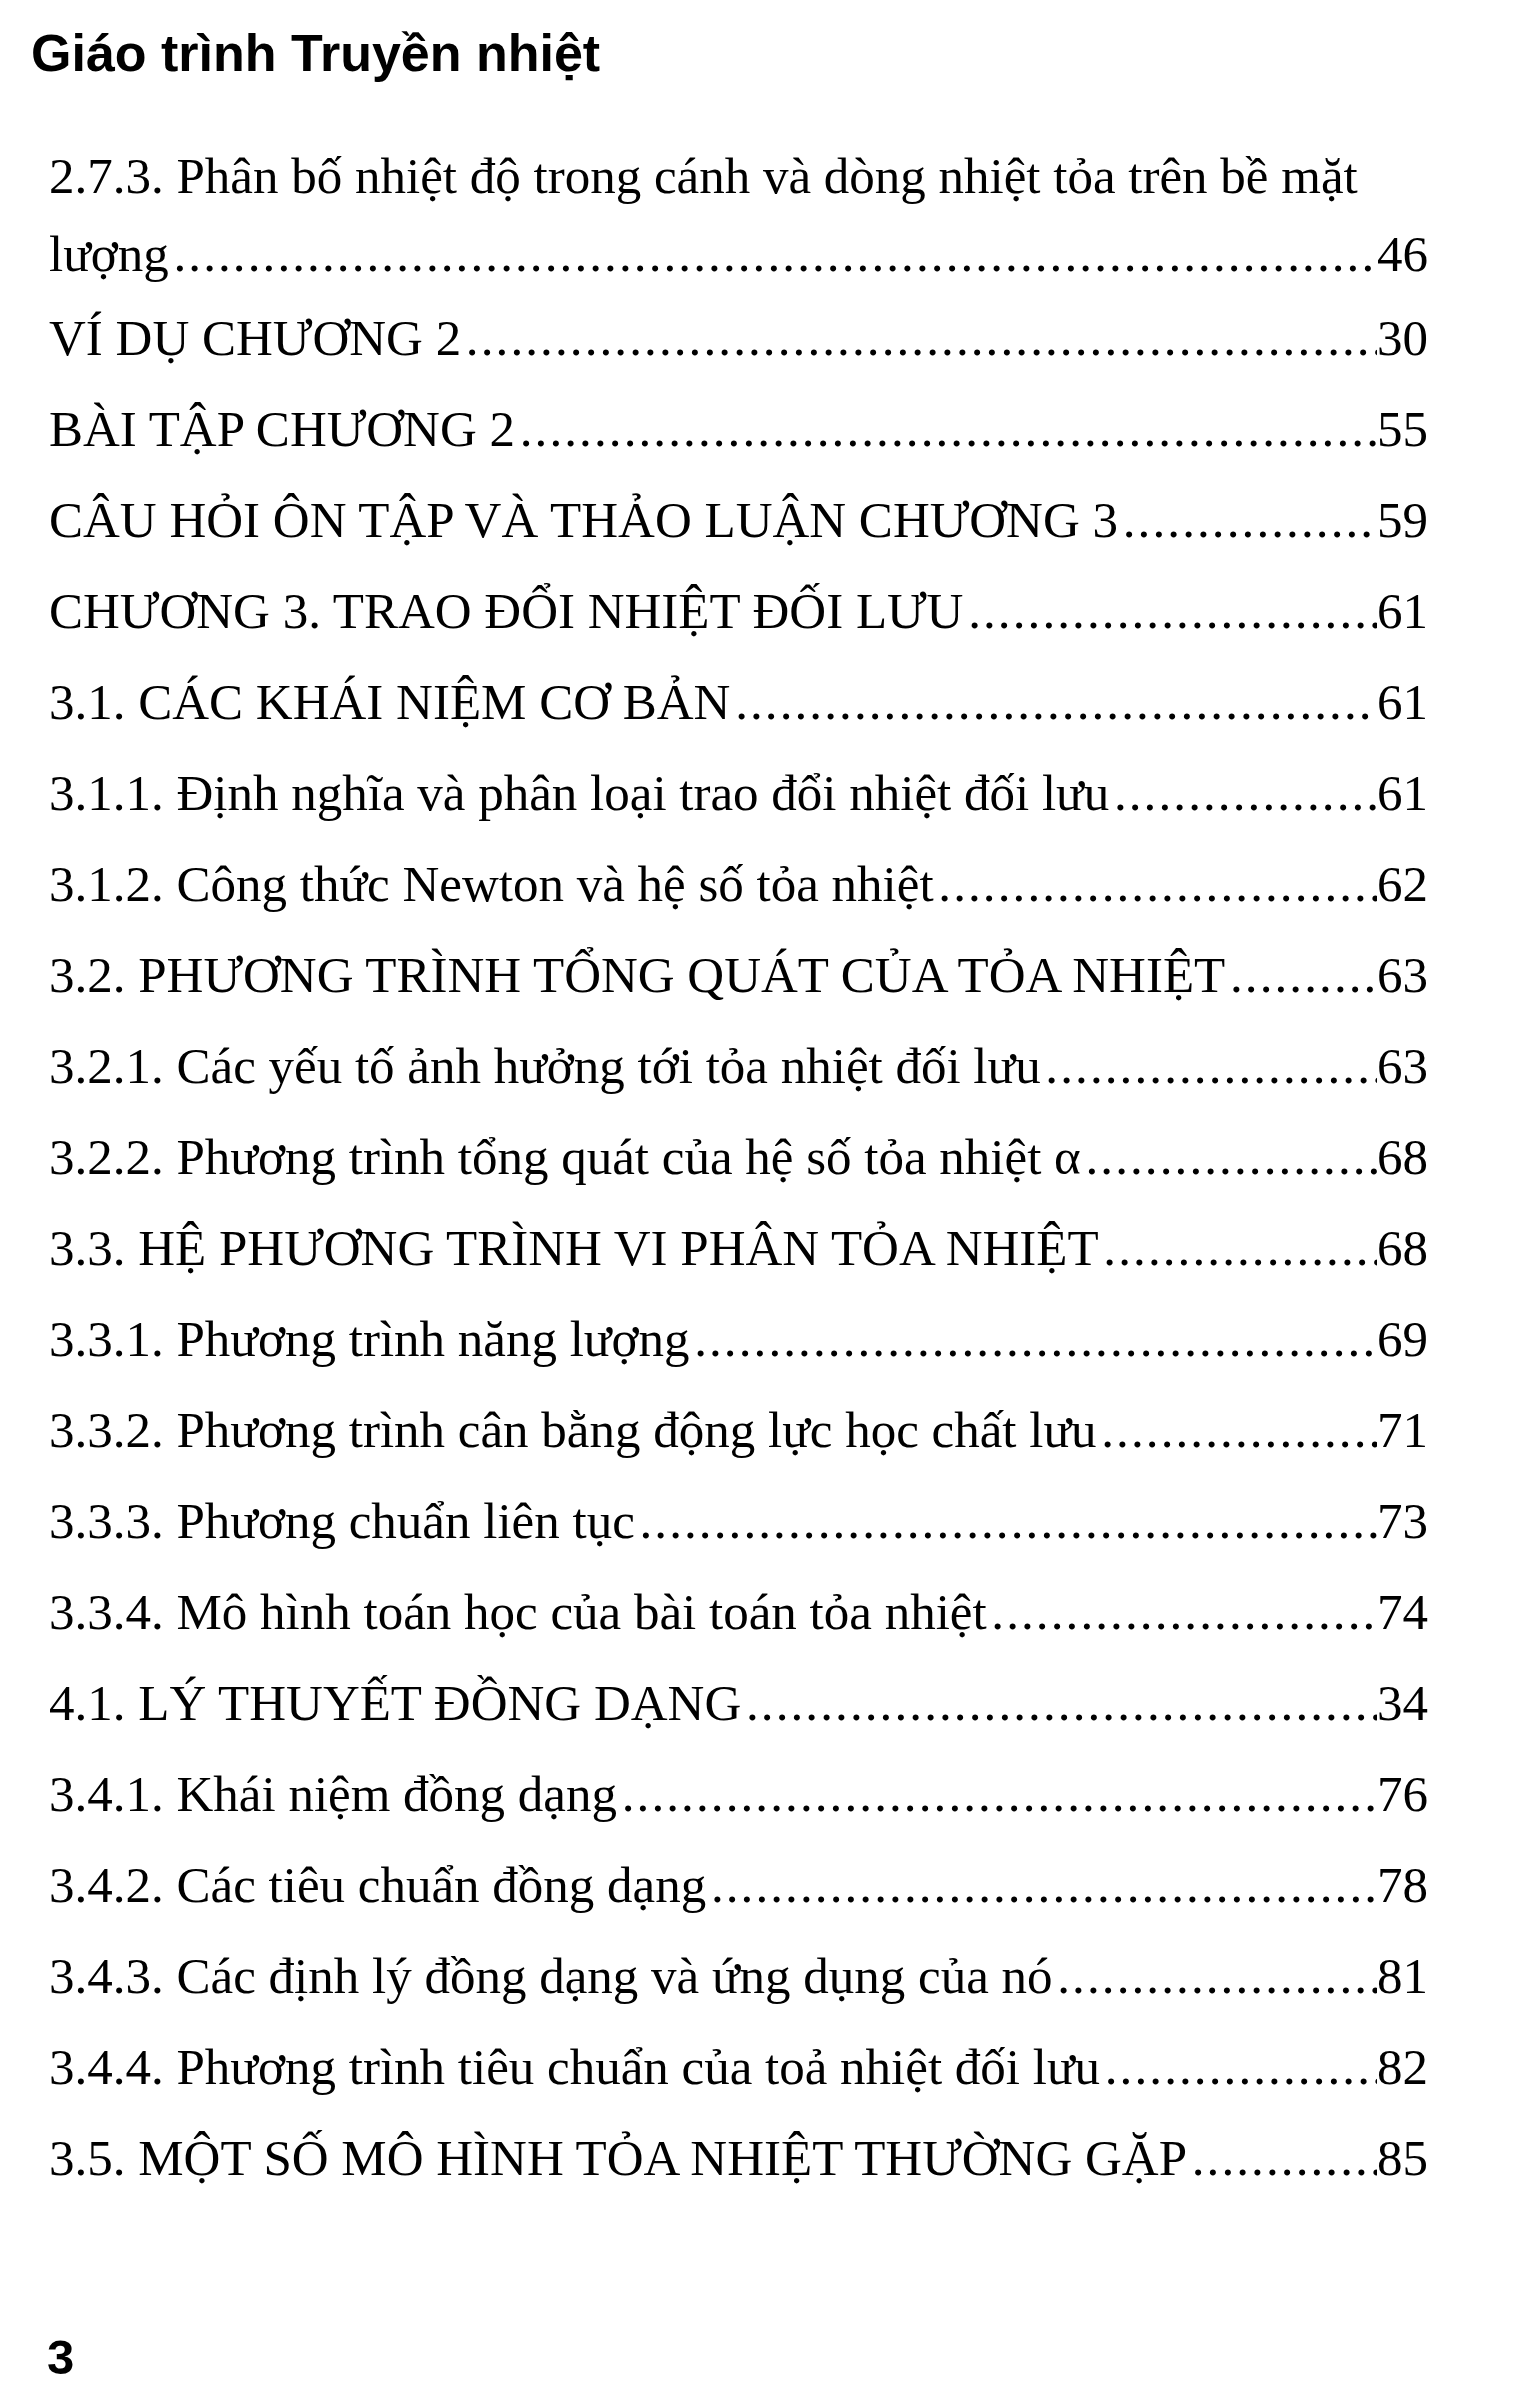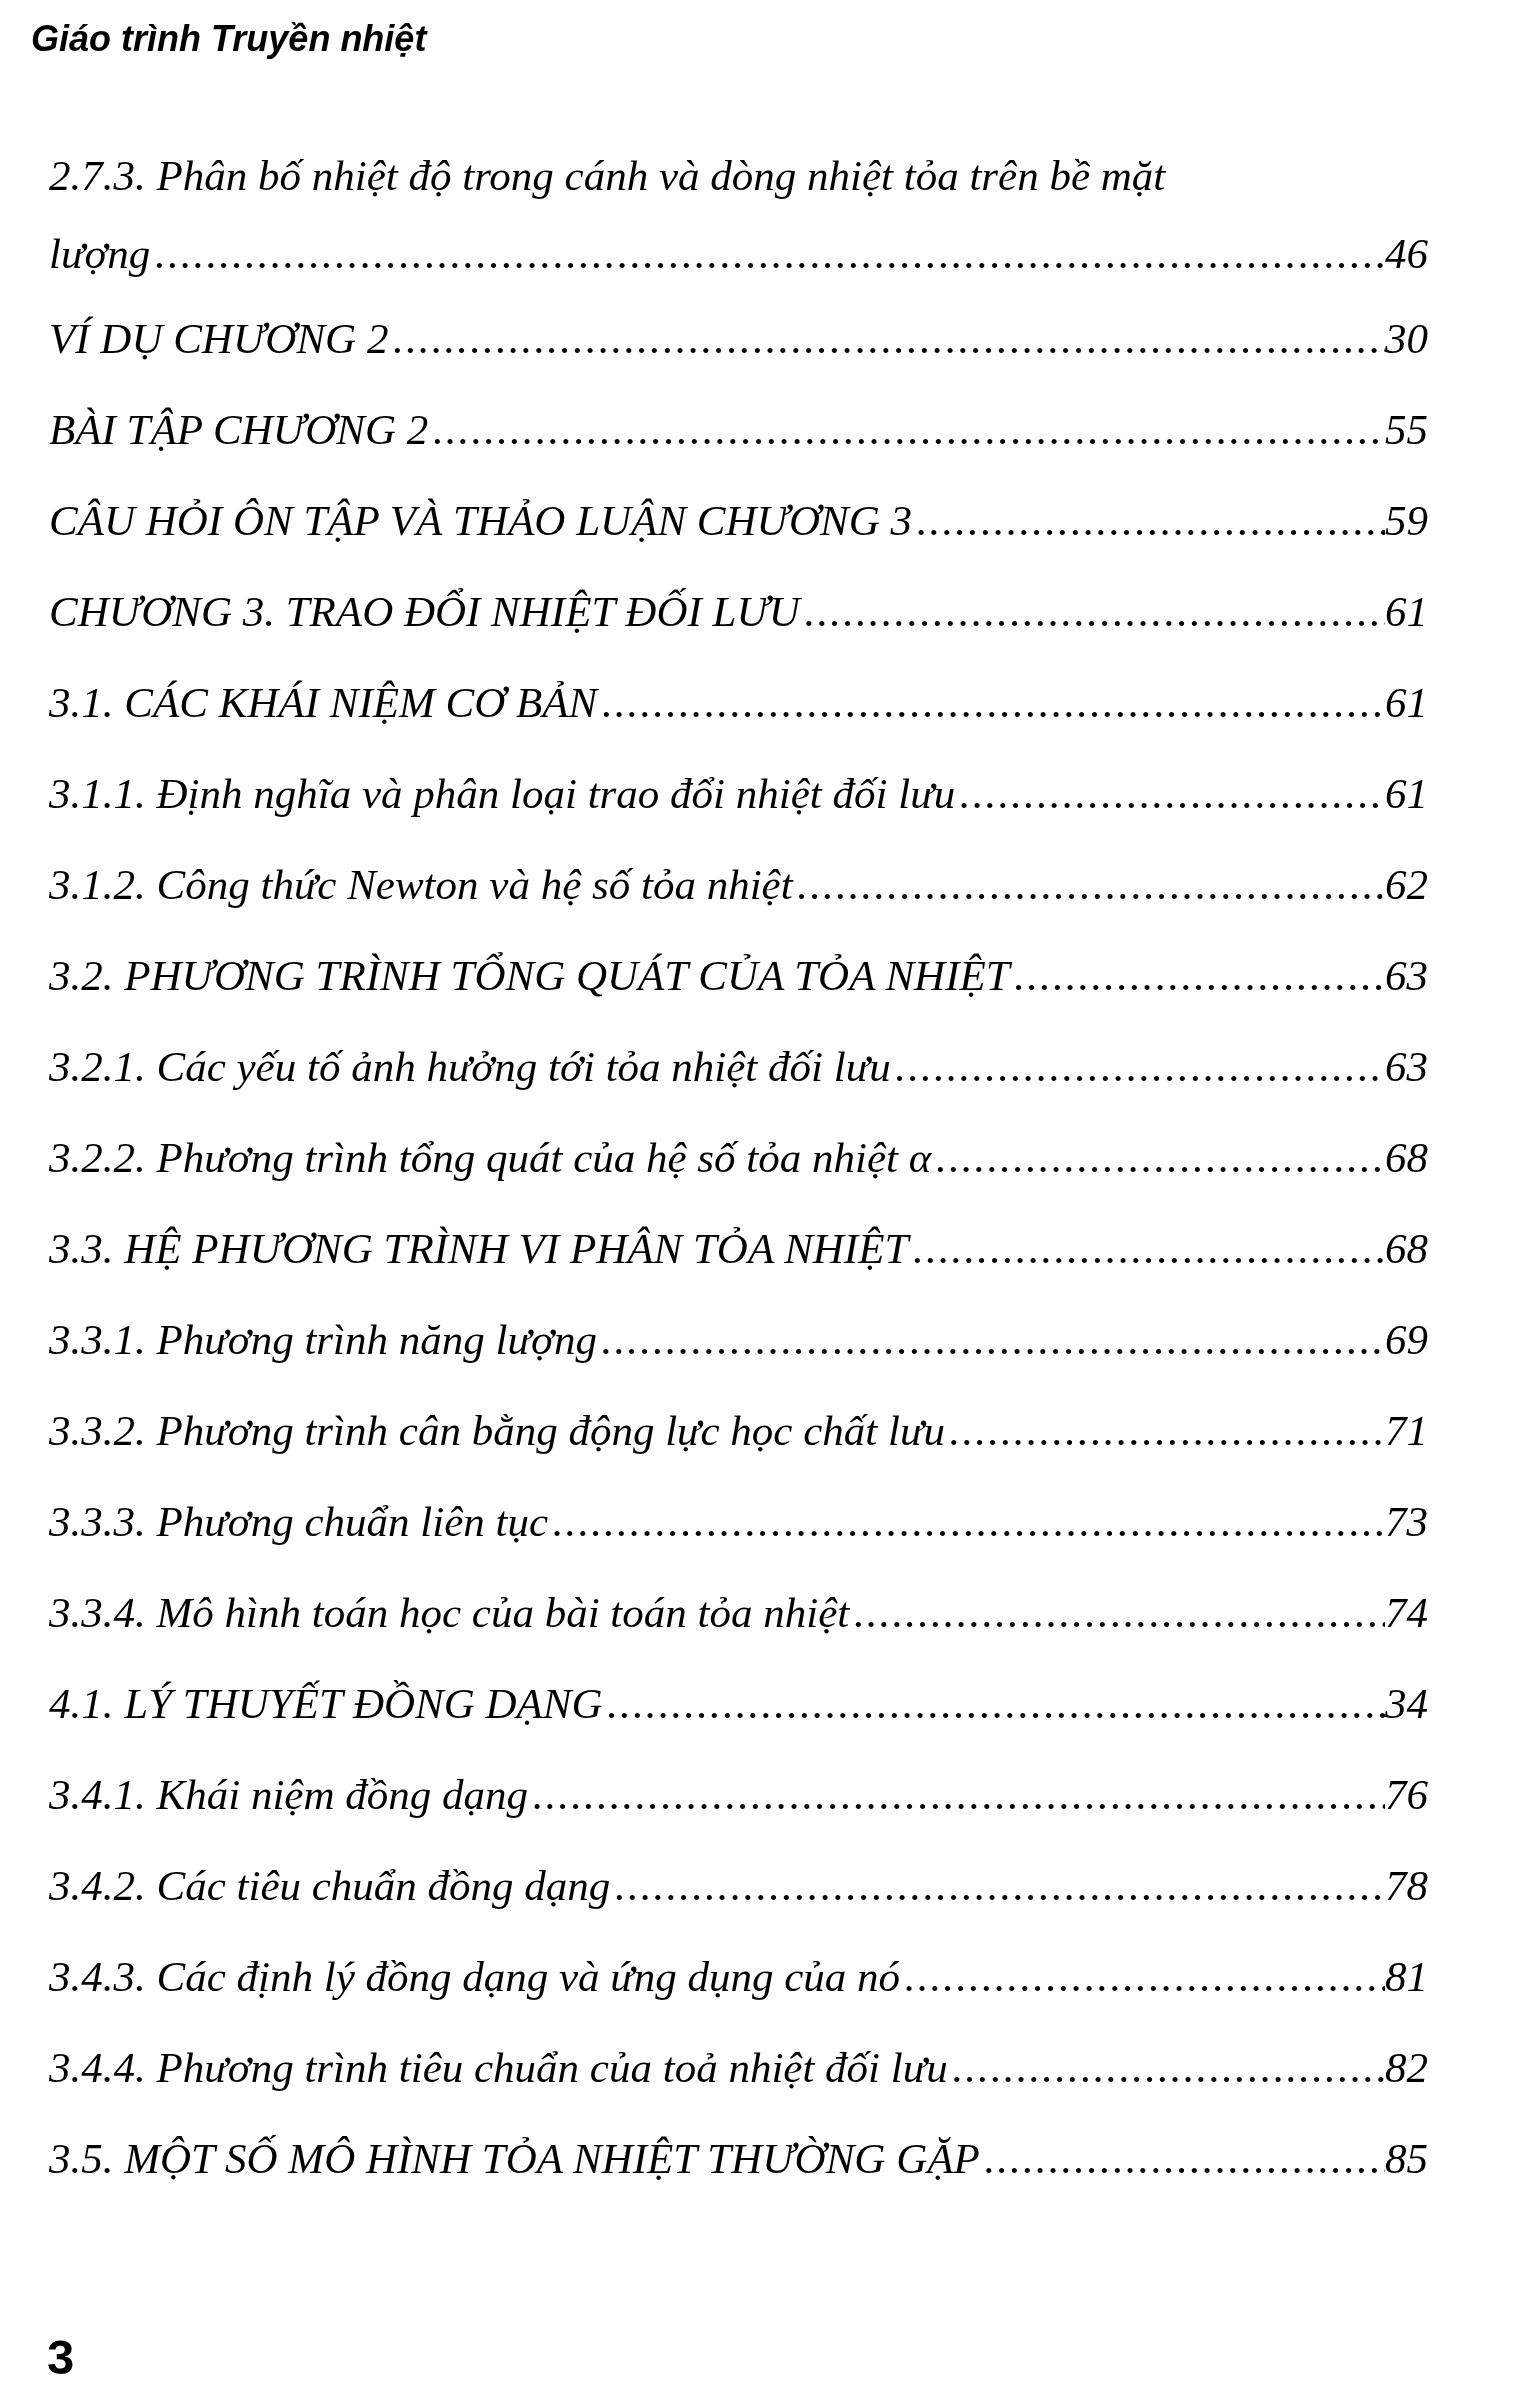--- a/index.html
+++ b/index.html
@@ -8,44 +8,42 @@
     height: 2399px;
     background: #ffffff;
     color: #000000;
     font-family: "Liberation Serif", "DejaVu Serif", serif;
     position: relative;
     overflow: hidden;
   }
   .doc-header {
     position: absolute;
     left: 31px;
-    top: 13px;
+    top: 27px;
     font-family: "Liberation Sans", "DejaVu Sans", sans-serif;
     font-weight: bold;
-    font-size: 36px;
+    font-size: 52px;
     line-height: 52px;
     color: #000000;
     white-space: nowrap;
-    font-style: italic;
   }
   .toc {
     position: absolute;
     left: 49px;
     top: 137px;
     right: 94px;
   }
   .toc-row {
     display: flex;
     align-items: baseline;
     height: 91px;
     line-height: 91px;
-    font-size: 43px;
+    font-size: 51px;
     white-space: nowrap;
     color: #000000;
-    font-style: italic;
   }
   .toc-row.tight {
     height: 78px;
     line-height: 78px;
   }
   .toc-title { flex: 0 0 auto; }
   .leader {
     flex: 1 1 auto;
     overflow: hidden;
     margin-left: 4.7px;

